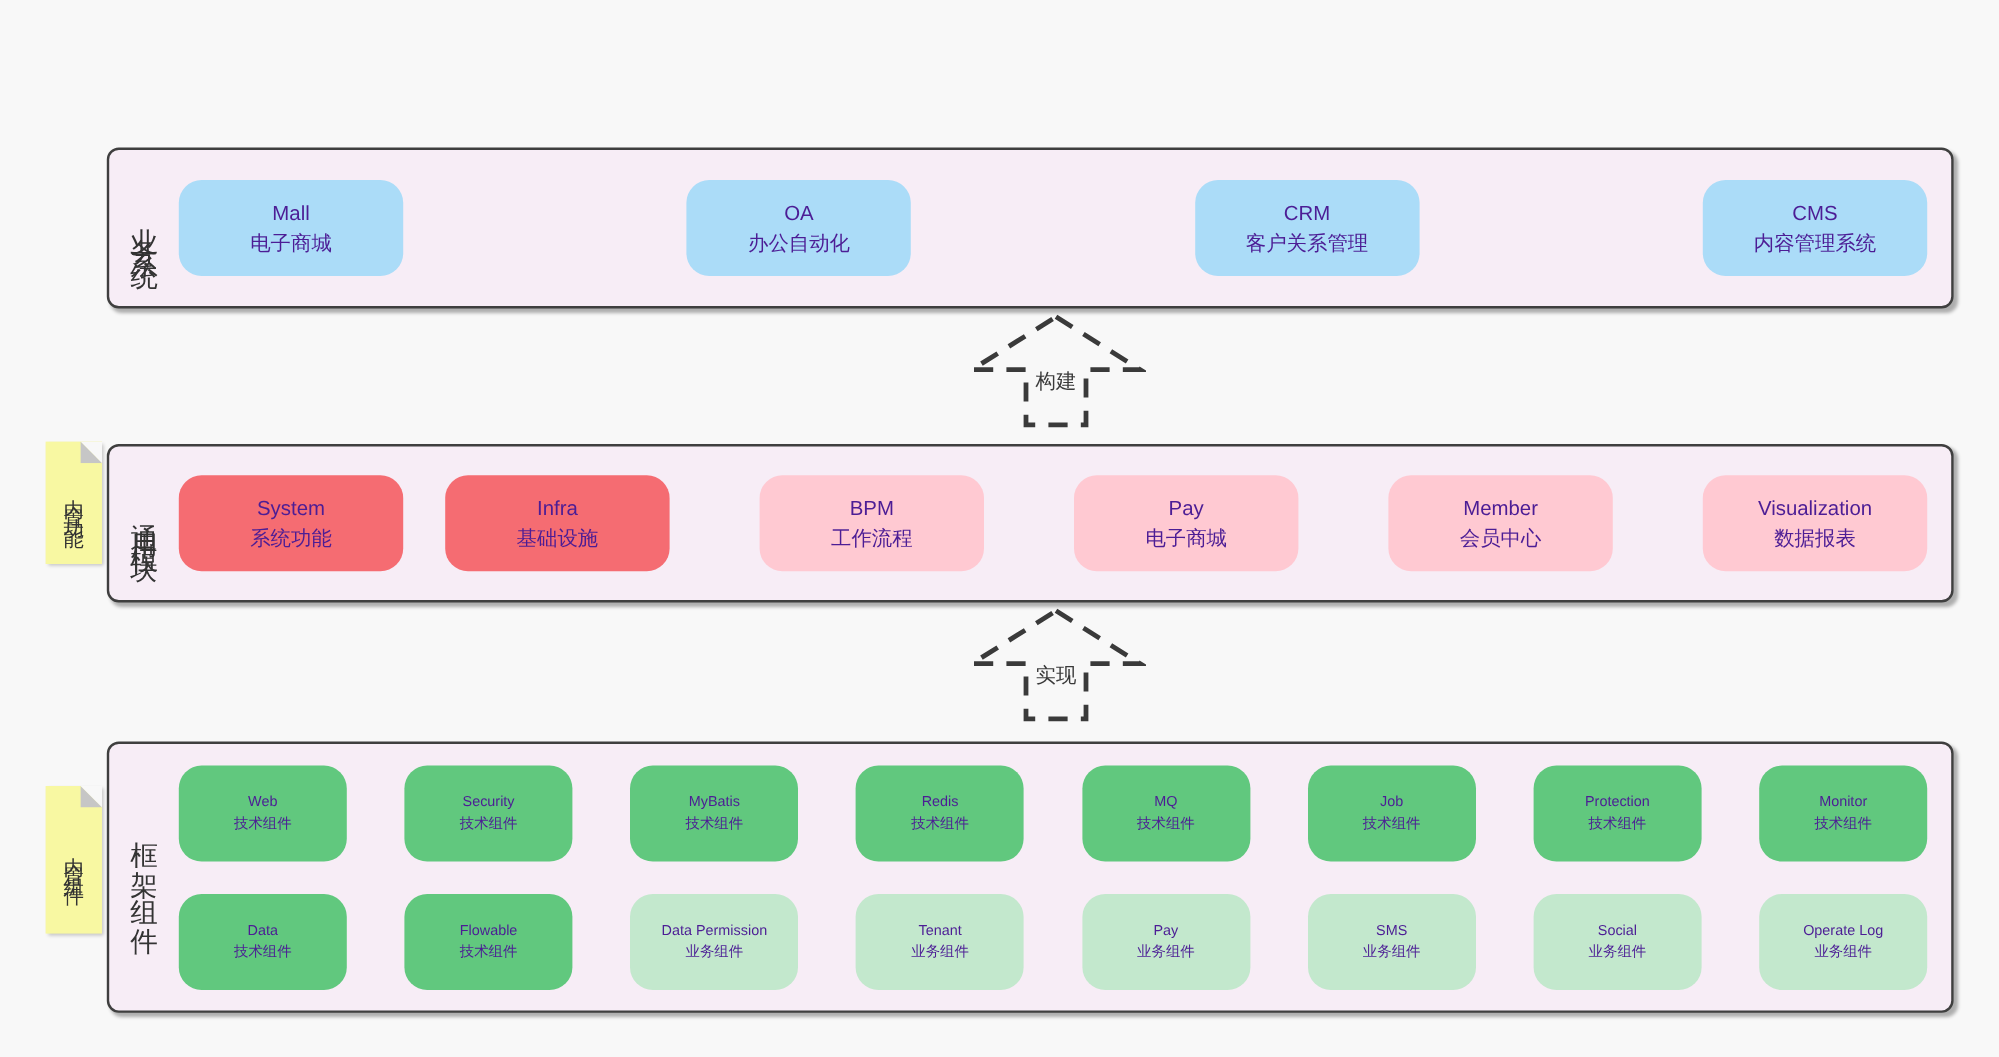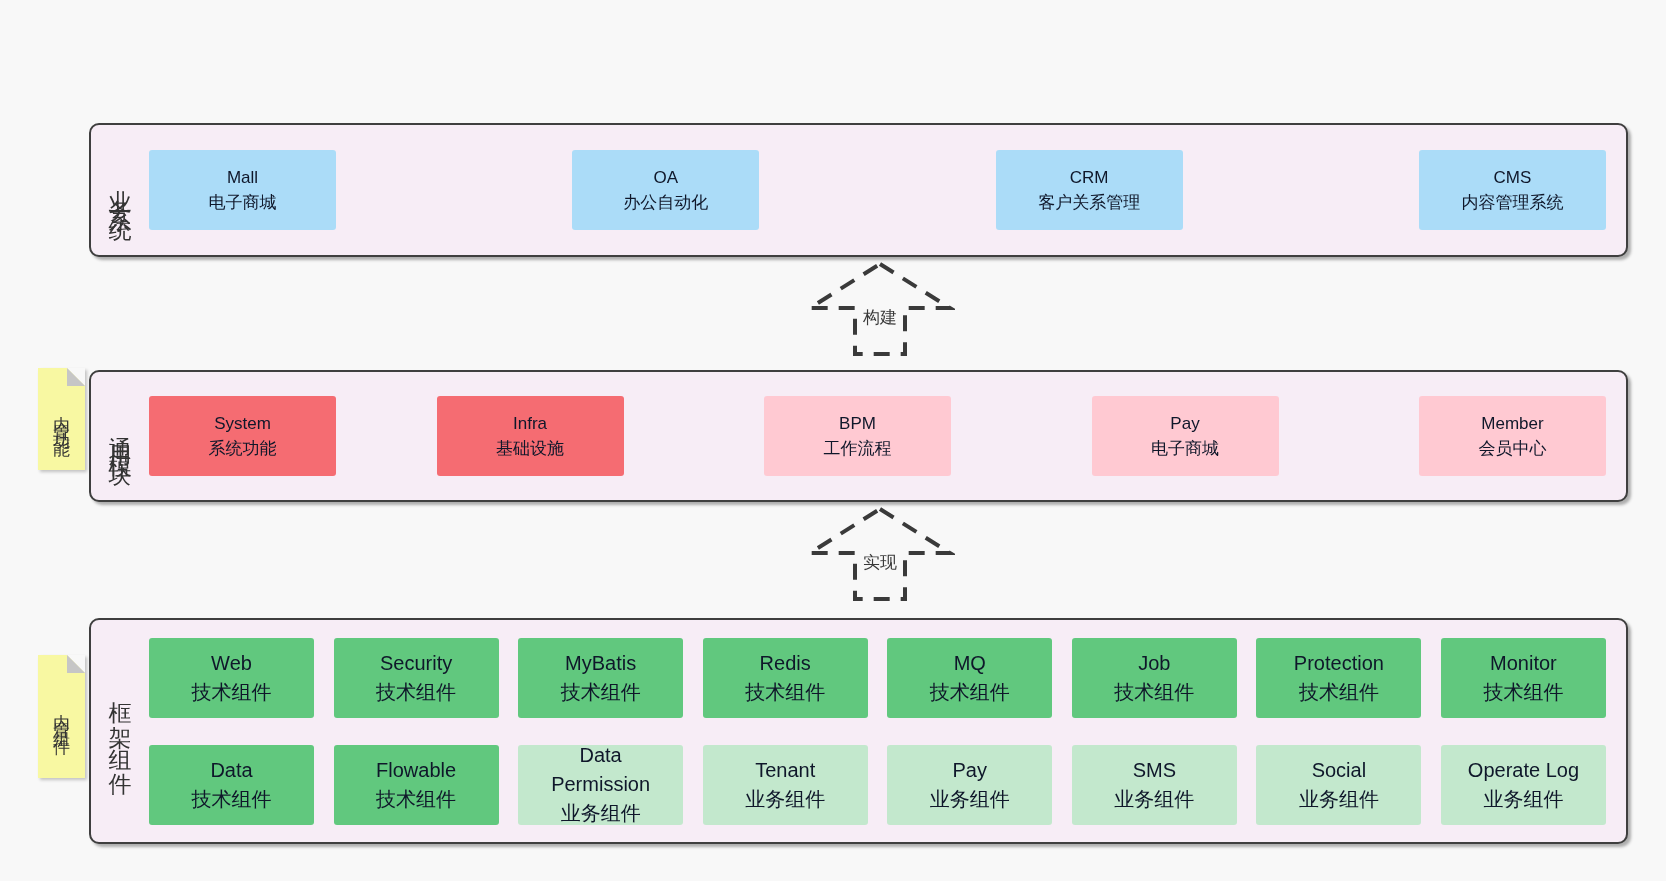--- a/index.html
+++ b/index.html
@@ -24,26 +24,26 @@
     writing-mode:vertical-rl; text-orientation:upright;
     font-size:23px; letter-spacing:9px; color:#333; line-height:1;
   }
   .band-3 .band-label span { letter-spacing:24px; }
 
   .band-rows { flex:1; display:flex; flex-direction:column; justify-content:center; gap:27px; padding-right:20px; }
   .band-row { display:flex; justify-content:space-between; }
 
   
   .box {
-    box-sizing:border-box; border-radius:3px;
+    box-sizing:border-box; border-radius:19px;
     display:flex; flex-direction:column; align-items:center; justify-content:center;
-    text-align:center; color:#0f172a; line-height:1.5;
+    text-align:center; color:#4c1d95; line-height:1.5;
   }
   .band-1 .box, .band-2 .box { width:187px; height:80px; font-size:17px; }
-  .band-3 .box { width:165px; height:80px; font-size:20px; line-height:1.45; padding:0 13px; }
+  .band-3 .box { width:140px; height:80px; font-size:12px; line-height:1.45; padding:0 13px; }
 
   .variant-blue        { background:#abdcf8; }
   .variant-red         { background:#f56c72; }
   .variant-pink        { background:#ffc9d2;margin-left:40px; }
   .variant-green       { background:#61c87e; }
   .variant-green-light { background:#c3e8cd; }
 
   
   .note {
     position:absolute; left:38px; width:47px; background:#f8f8a2;
@@ -135,20 +135,24 @@
             <div class="box-sub">工作流程</div>
           </div>
           <div class="box variant-pink">
             <div class="box-name">Pay</div>
             <div class="box-sub">电子商城</div>
           </div>
           <div class="box variant-pink">
             <div class="box-name">Member</div>
             <div class="box-sub">会员中心</div>
           </div>
+          <div class="box variant-pink">
+            <div class="box-name">Visualization</div>
+            <div class="box-sub">数据报表</div>
+          </div>
         </div>
       </div>
     </div>
     <div class="note note-b1">
       <svg class="fold" width="18" height="18">
         <polygon points="0,0 18,0 18,18" fill="#f8f8f8"></polygon>
         <polygon points="0,0 18,18 0,18" fill="#c6c6c6"></polygon>
       </svg>
       <span>内置功能</span>
     </div>

